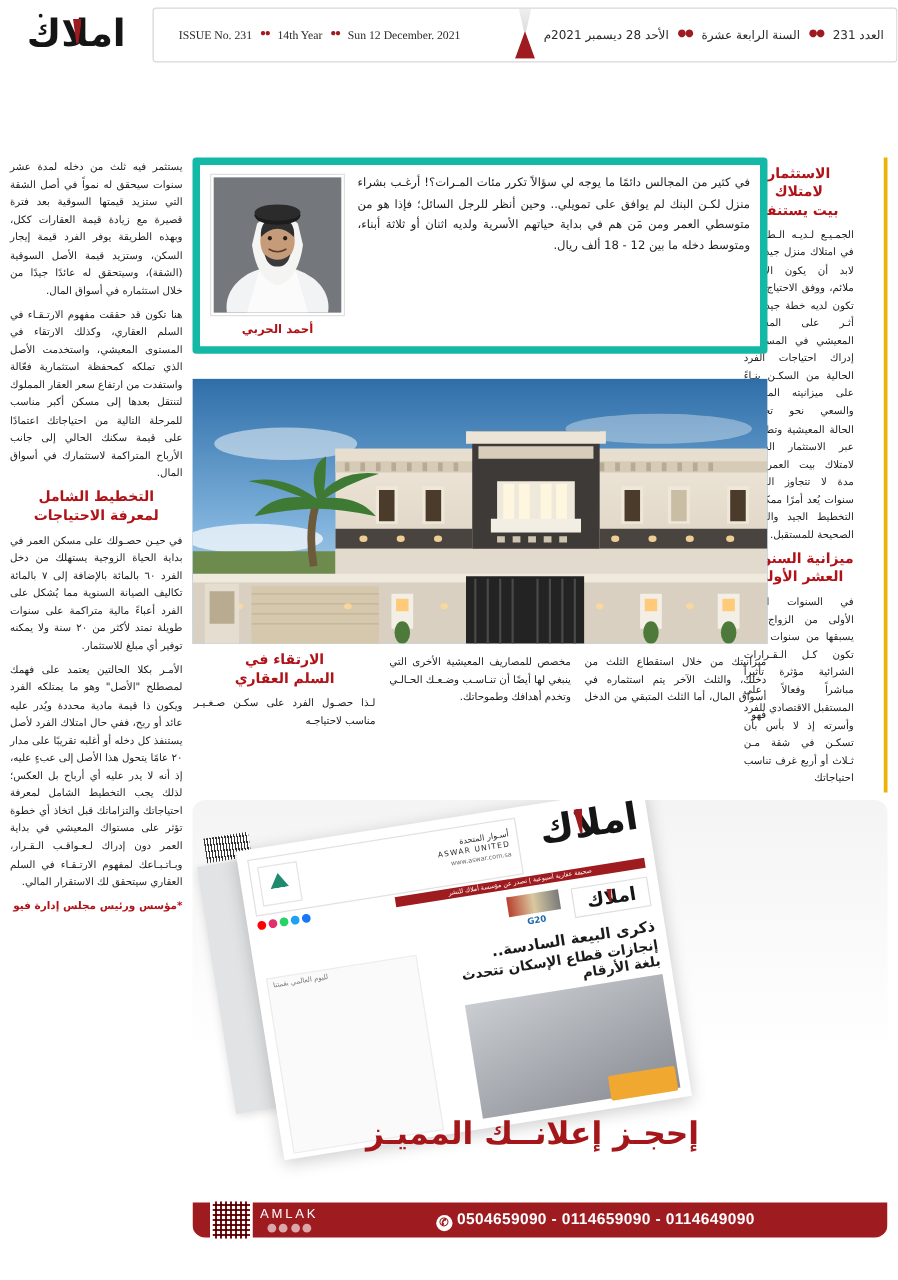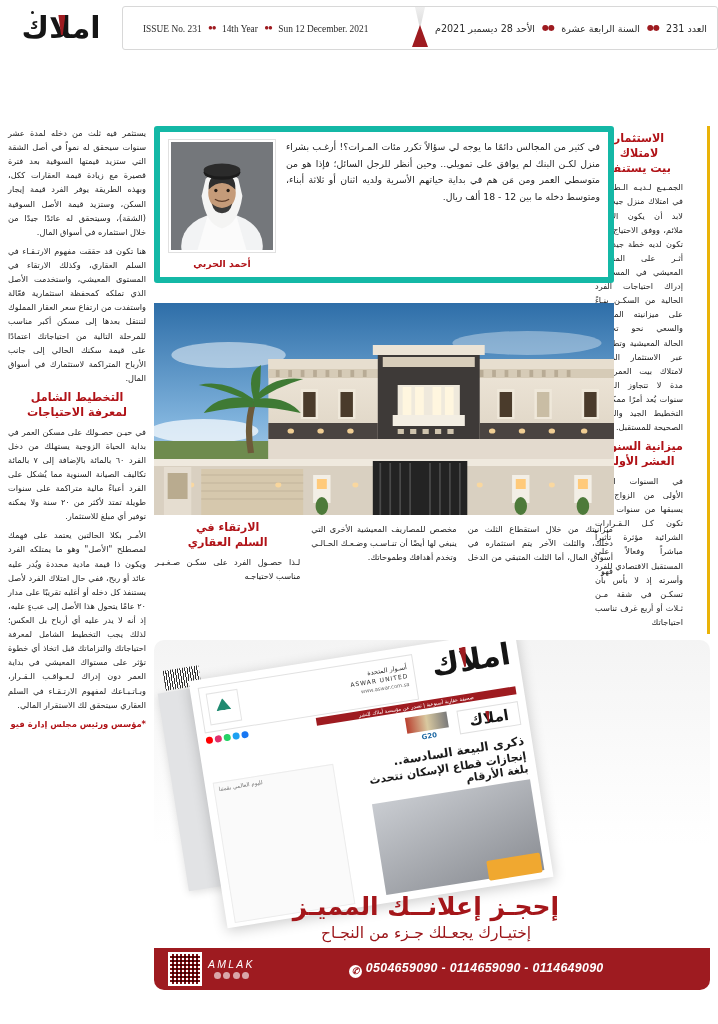--- a/index.html
+++ b/index.html
@@ -295,30 +295,29 @@
   .ad-sub {
     color: #9a1317;
     font-size: 15.5px;
     line-height: 1.35;
     margin-top: 1px;
     font-weight: 400;
   }
   .ad-bar {
     position: absolute;
     left: 0; right: 0; bottom: 22px;
-    height: 42px;
+    height: 28px;
     background: #9e1b20;
     border-bottom-left-radius: 10px;
     border-bottom-right-radius: 10px;
     display: flex;
     align-items: center;
     direction: ltr;
     padding: 0 14px;
     box-sizing: border-box;
-    font-style: italic;
   }
   .ad-phones {
     color: #fff;
     font-size: 12.4px;
     font-weight: 700;
     letter-spacing: 0.3px;
     font-family: "Liberation Sans", sans-serif;
     flex: 1 1 auto;
     text-align: center;
     padding-right: 4px;
@@ -763,21 +762,20 @@
         <div class="np-sidebox">
           <div class="cap">لليوم العالمي بقمتنا</div>
         </div>
 
         <div class="np-orange"></div>
       </div>
     </div>
 
     <div class="ad-text">
       <div class="ad-title">إحجـز إعلانــك المميـز</div>
-      <div class="ad-sub">إختيـارك يجعـلك جـزء من النجـاح</div>
     </div>
 
     <div class="ad-bar">
       <div class="ad-brand">
         <div class="qr"></div>
         <div>
           <div class="amlak-en">AMLAK</div>
           <div class="socials">
             <i></i>
             <i></i>

